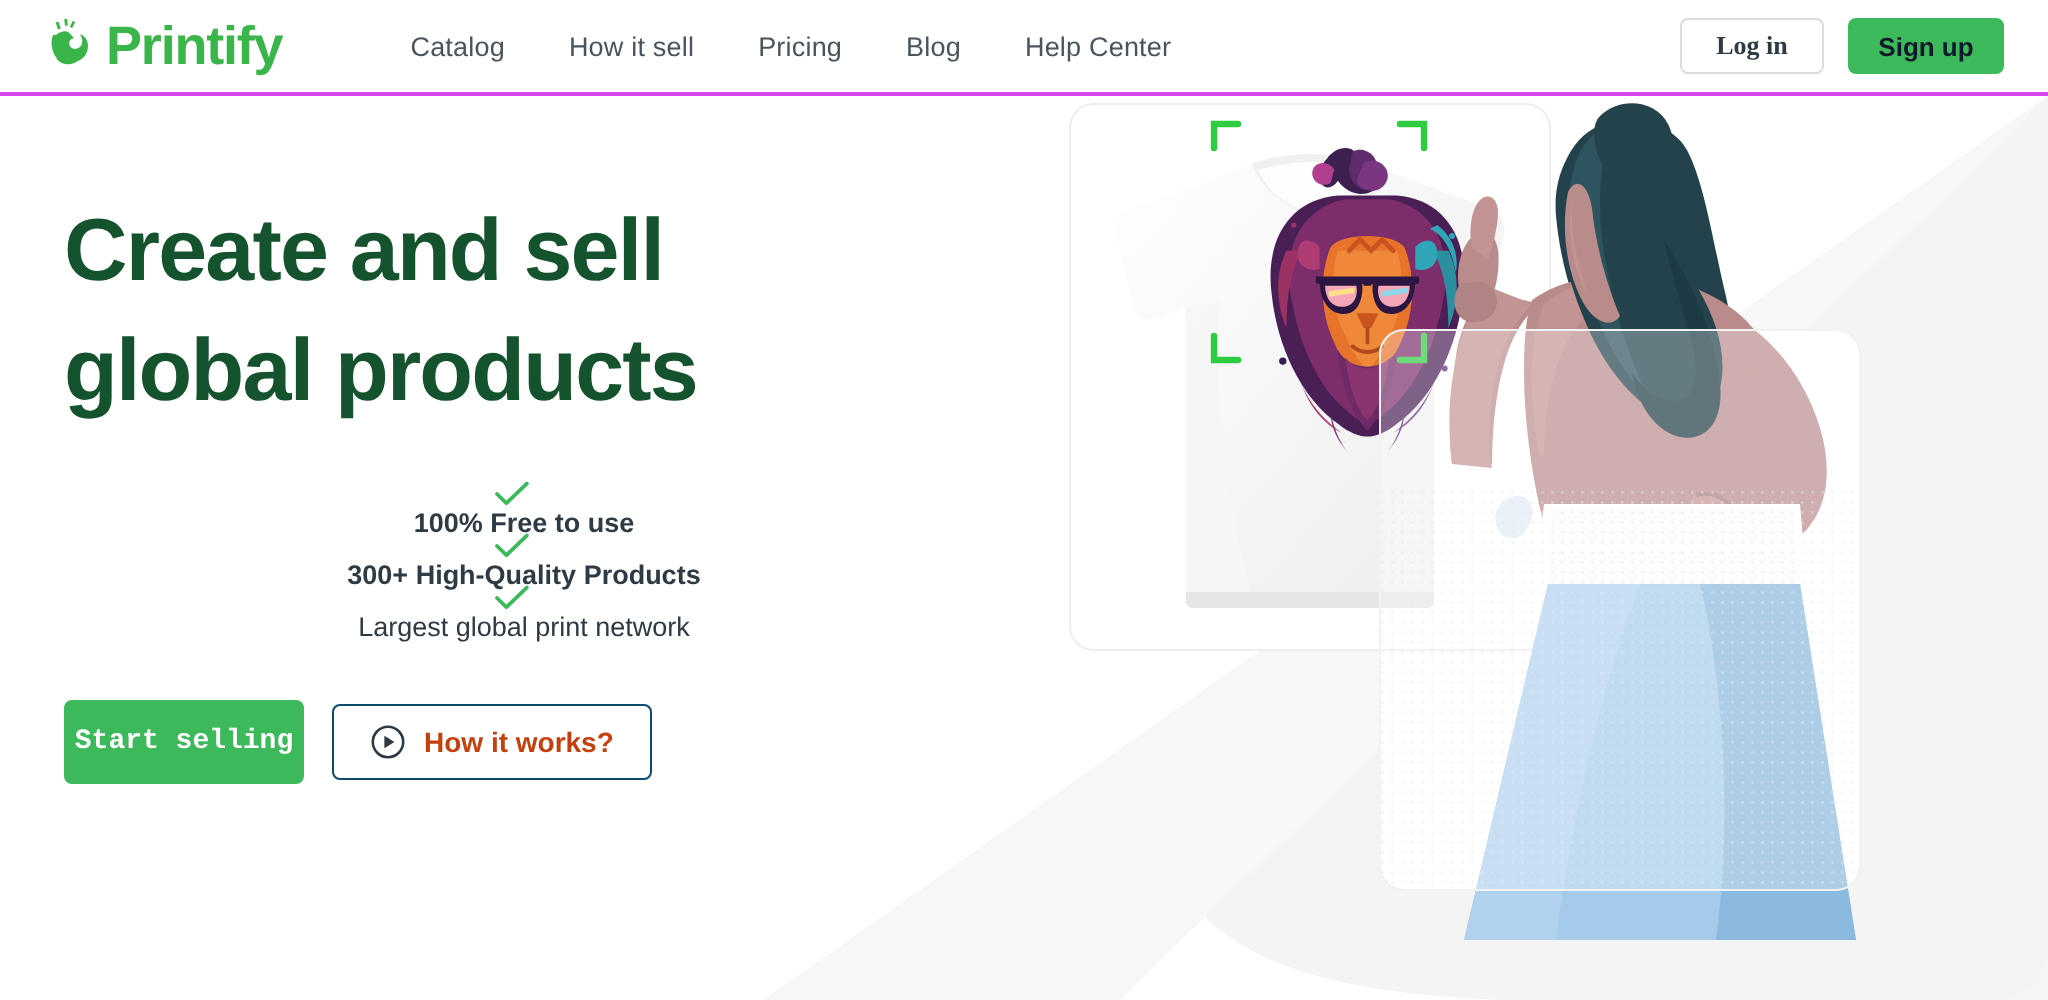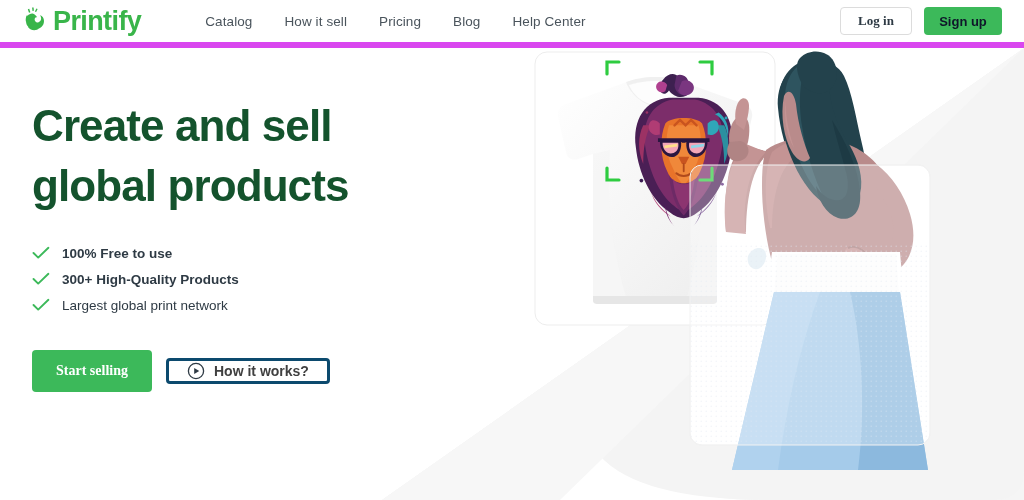--- a/index.html
+++ b/index.html
@@ -9,21 +9,21 @@
     background: #ffffff;
     overflow: hidden;
   }
   .page { position: relative; width: 1024px; height: 500px; background: #fff; }
 
   
   .header {
     position: absolute; top: 0; left: 0;
     width: 1024px; height: 48px;
     background: #fff;
-    border-bottom: 6px solid #d946ef;
+    border-bottom: 2px solid #d946ef;
     display: flex; align-items: center;
     z-index: 60;
   }
   .logo { display: flex; align-items: center; margin-left: 24px; cursor: pointer; }
   .logo-mark { width: 26px; height: 28px; display: block; }
   .logo-text {
     font-size: 27px; font-weight: bold; color: #39b54a;
     letter-spacing: -0.6px; margin-left: 3px; line-height: 1;
   }
   .nav { display: flex; align-items: center; margin-left: 48px; gap: 0px; }
@@ -51,36 +51,36 @@
   
   .bg-decor { position: absolute; inset: 0; z-index: 1; pointer-events: none; }
 
   
   .hero-left { position: absolute; left: 32px; top: 96px; z-index: 20; width: 460px; }
   .hero-title {
     font-size: 44px; line-height: 60px; font-weight: bold;
     color: #14532d; letter-spacing: -0.9px;
   }
   .bullets { margin-top: 24px; }
-  .bullet { display: flex; align-items: center; height: 26px; margin-bottom: 0px; }
+  .bullet { display: flex; align-items: center; height: 26px; margin-bottom: 0px; flex-direction: column; }
   .bullet + .bullet { margin-top: 0px; }
   .check { width: 18px; height: 14px; margin-right: 12px; flex: 0 0 auto; }
   .bullet-text { font-size: 13.5px; color: #2e3a44; }
   .bullet-text.bold { font-weight: bold; }
 
   .cta-row { margin-top: 32px; display: flex; align-items: center; gap: 14px; }
   .btn-start {
     width: 120px; height: 42px; border: none; border-radius: 4px;
     background: #3cb95a; color: #fff; font-size: 14px; font-weight: bold;
     display: flex; align-items: center; justify-content: center; cursor: pointer;
-    font-family: Liberation Serif, serif;
+    font-family: Liberation Mono, monospace;
   }
   .btn-how {
-    height: 26px; padding: 0 18px; border: 3px solid #0c4a6e; border-radius: 4px;
-    background: #fff; color: #404040; font-size: 14px; font-weight: bold;
+    height: 38px; padding: 0 18px; border: 1px solid #0c4a6e; border-radius: 4px;
+    background: #fff; color: #c2410c; font-size: 14px; font-weight: bold;
     display: flex; align-items: center; gap: 9px; cursor: pointer;
     font-family: "Liberation Sans", sans-serif;
   }
 
   
   .illus { position: absolute; left: 380px; top: 0px; width: 644px; height: 500px; z-index: 10; }
   .illus svg { display: block; }
 </style>
 </head>
 <body>

